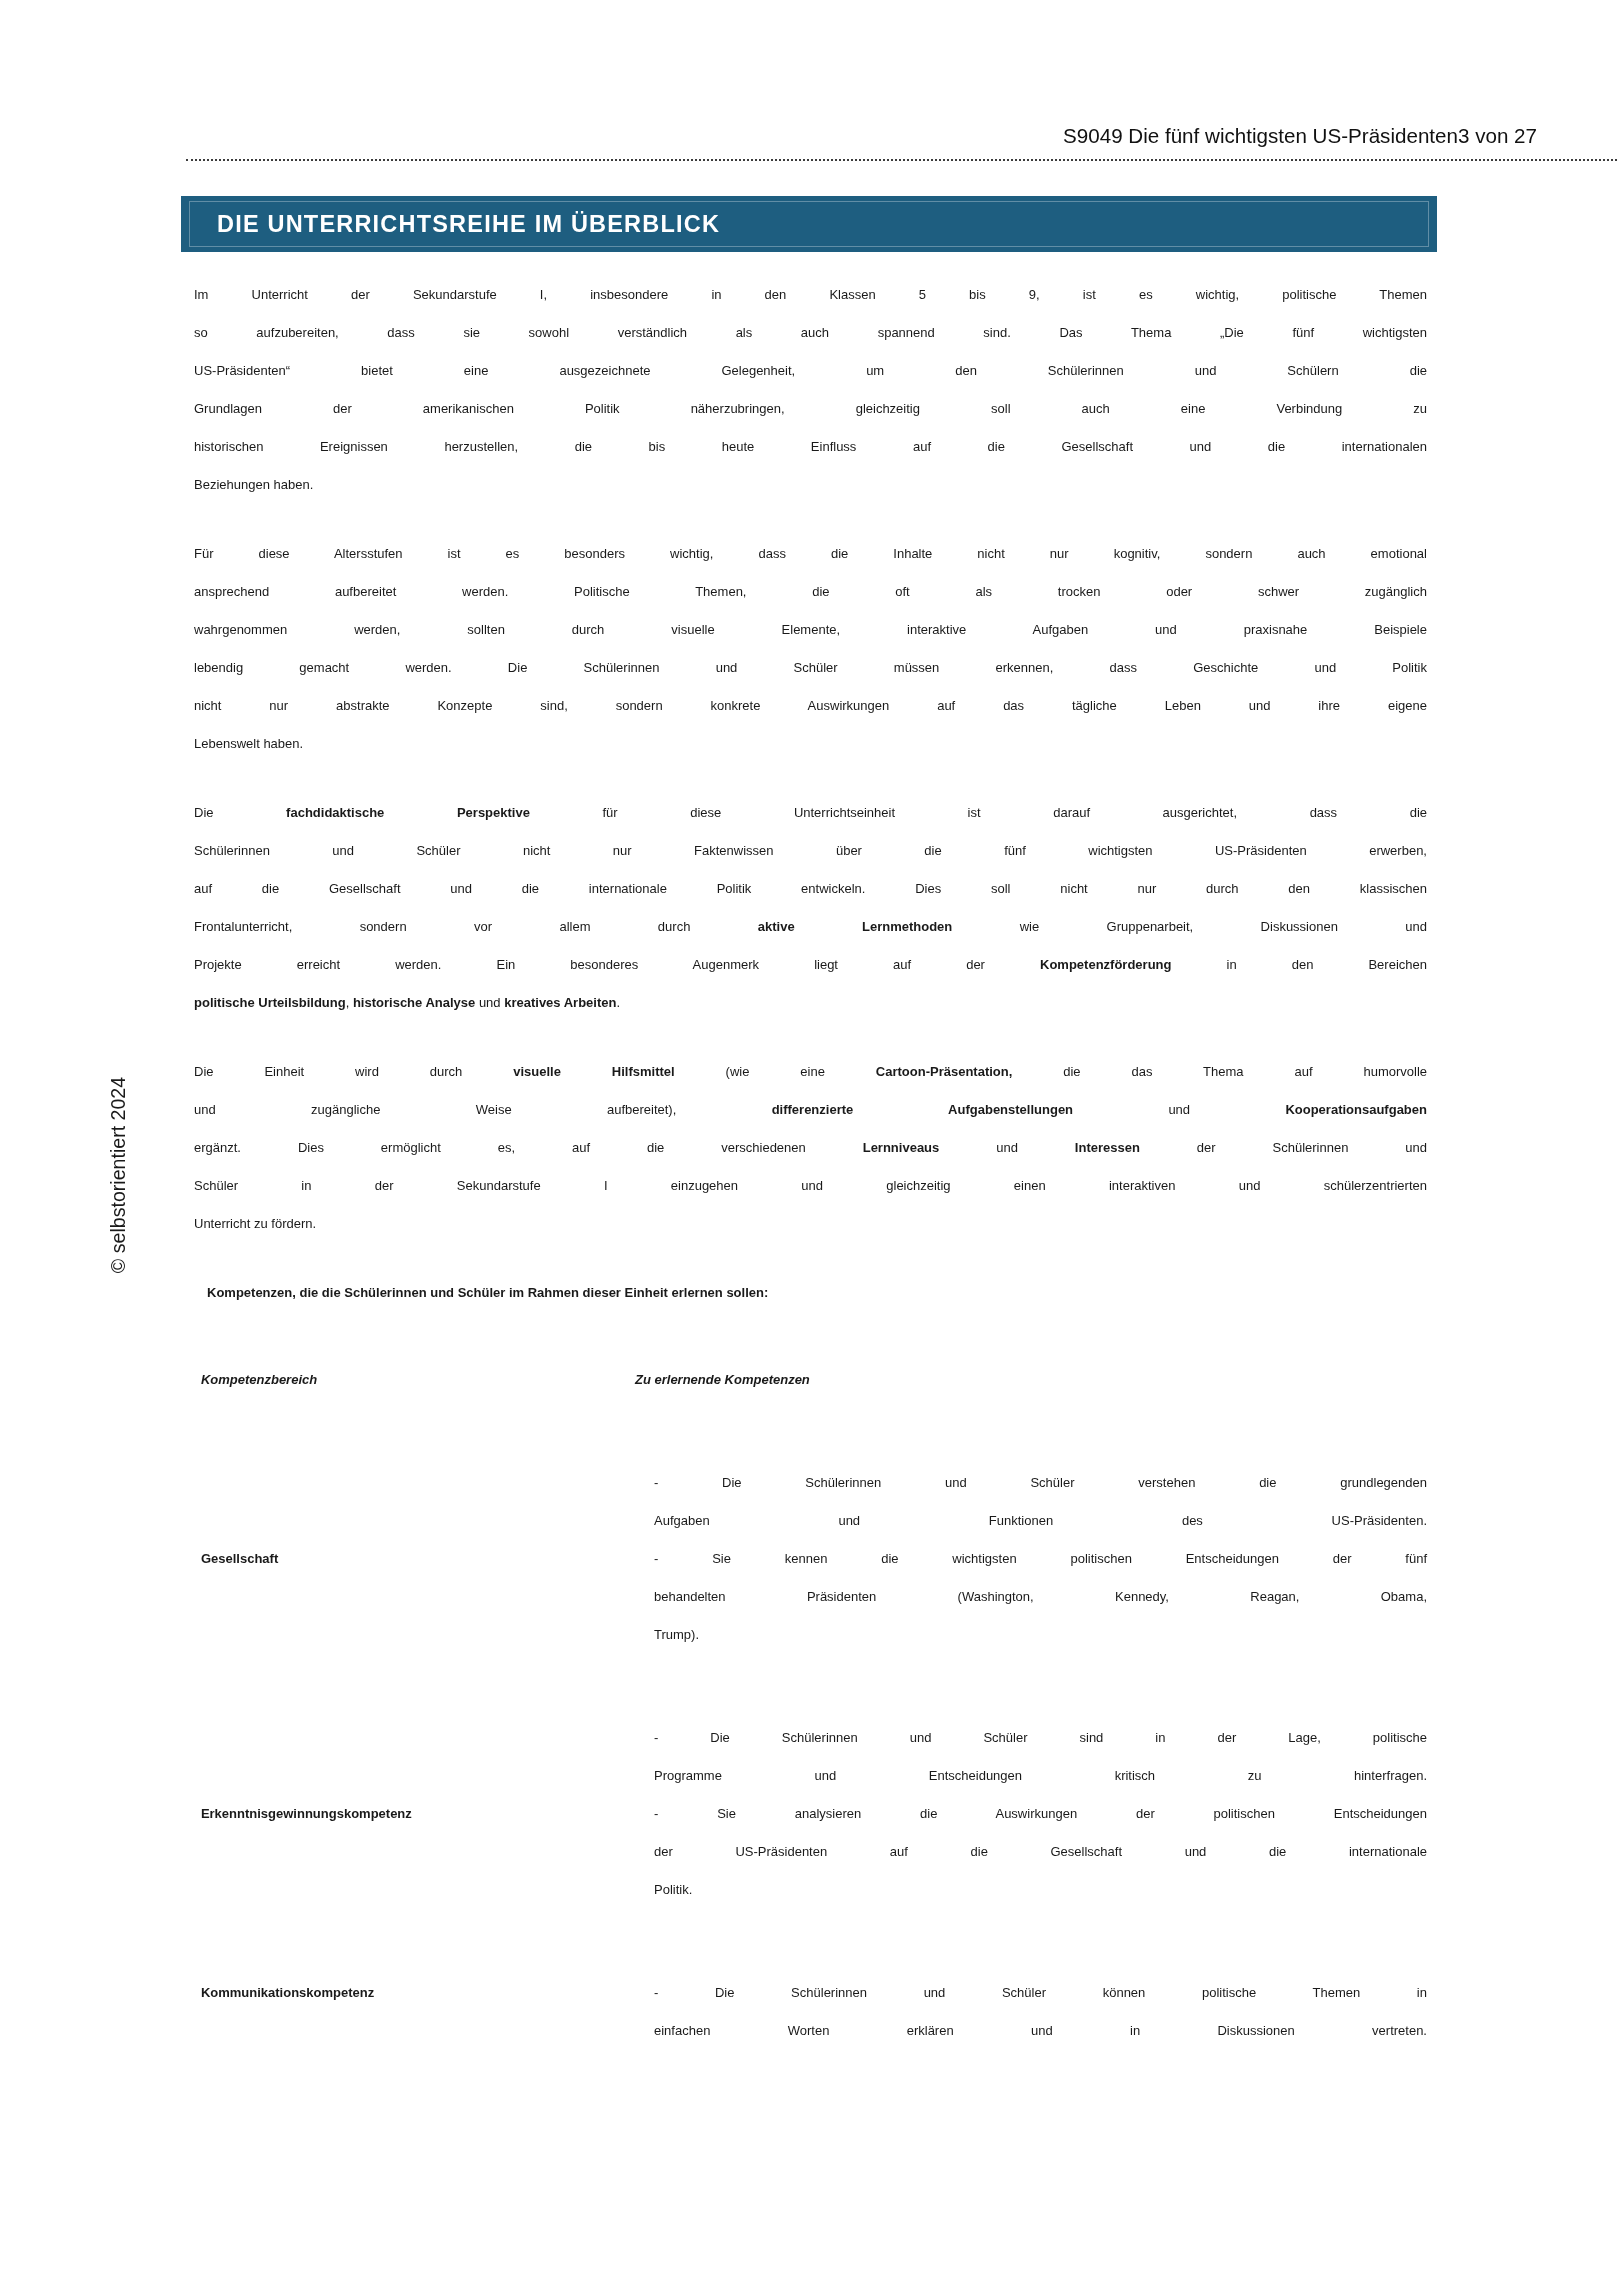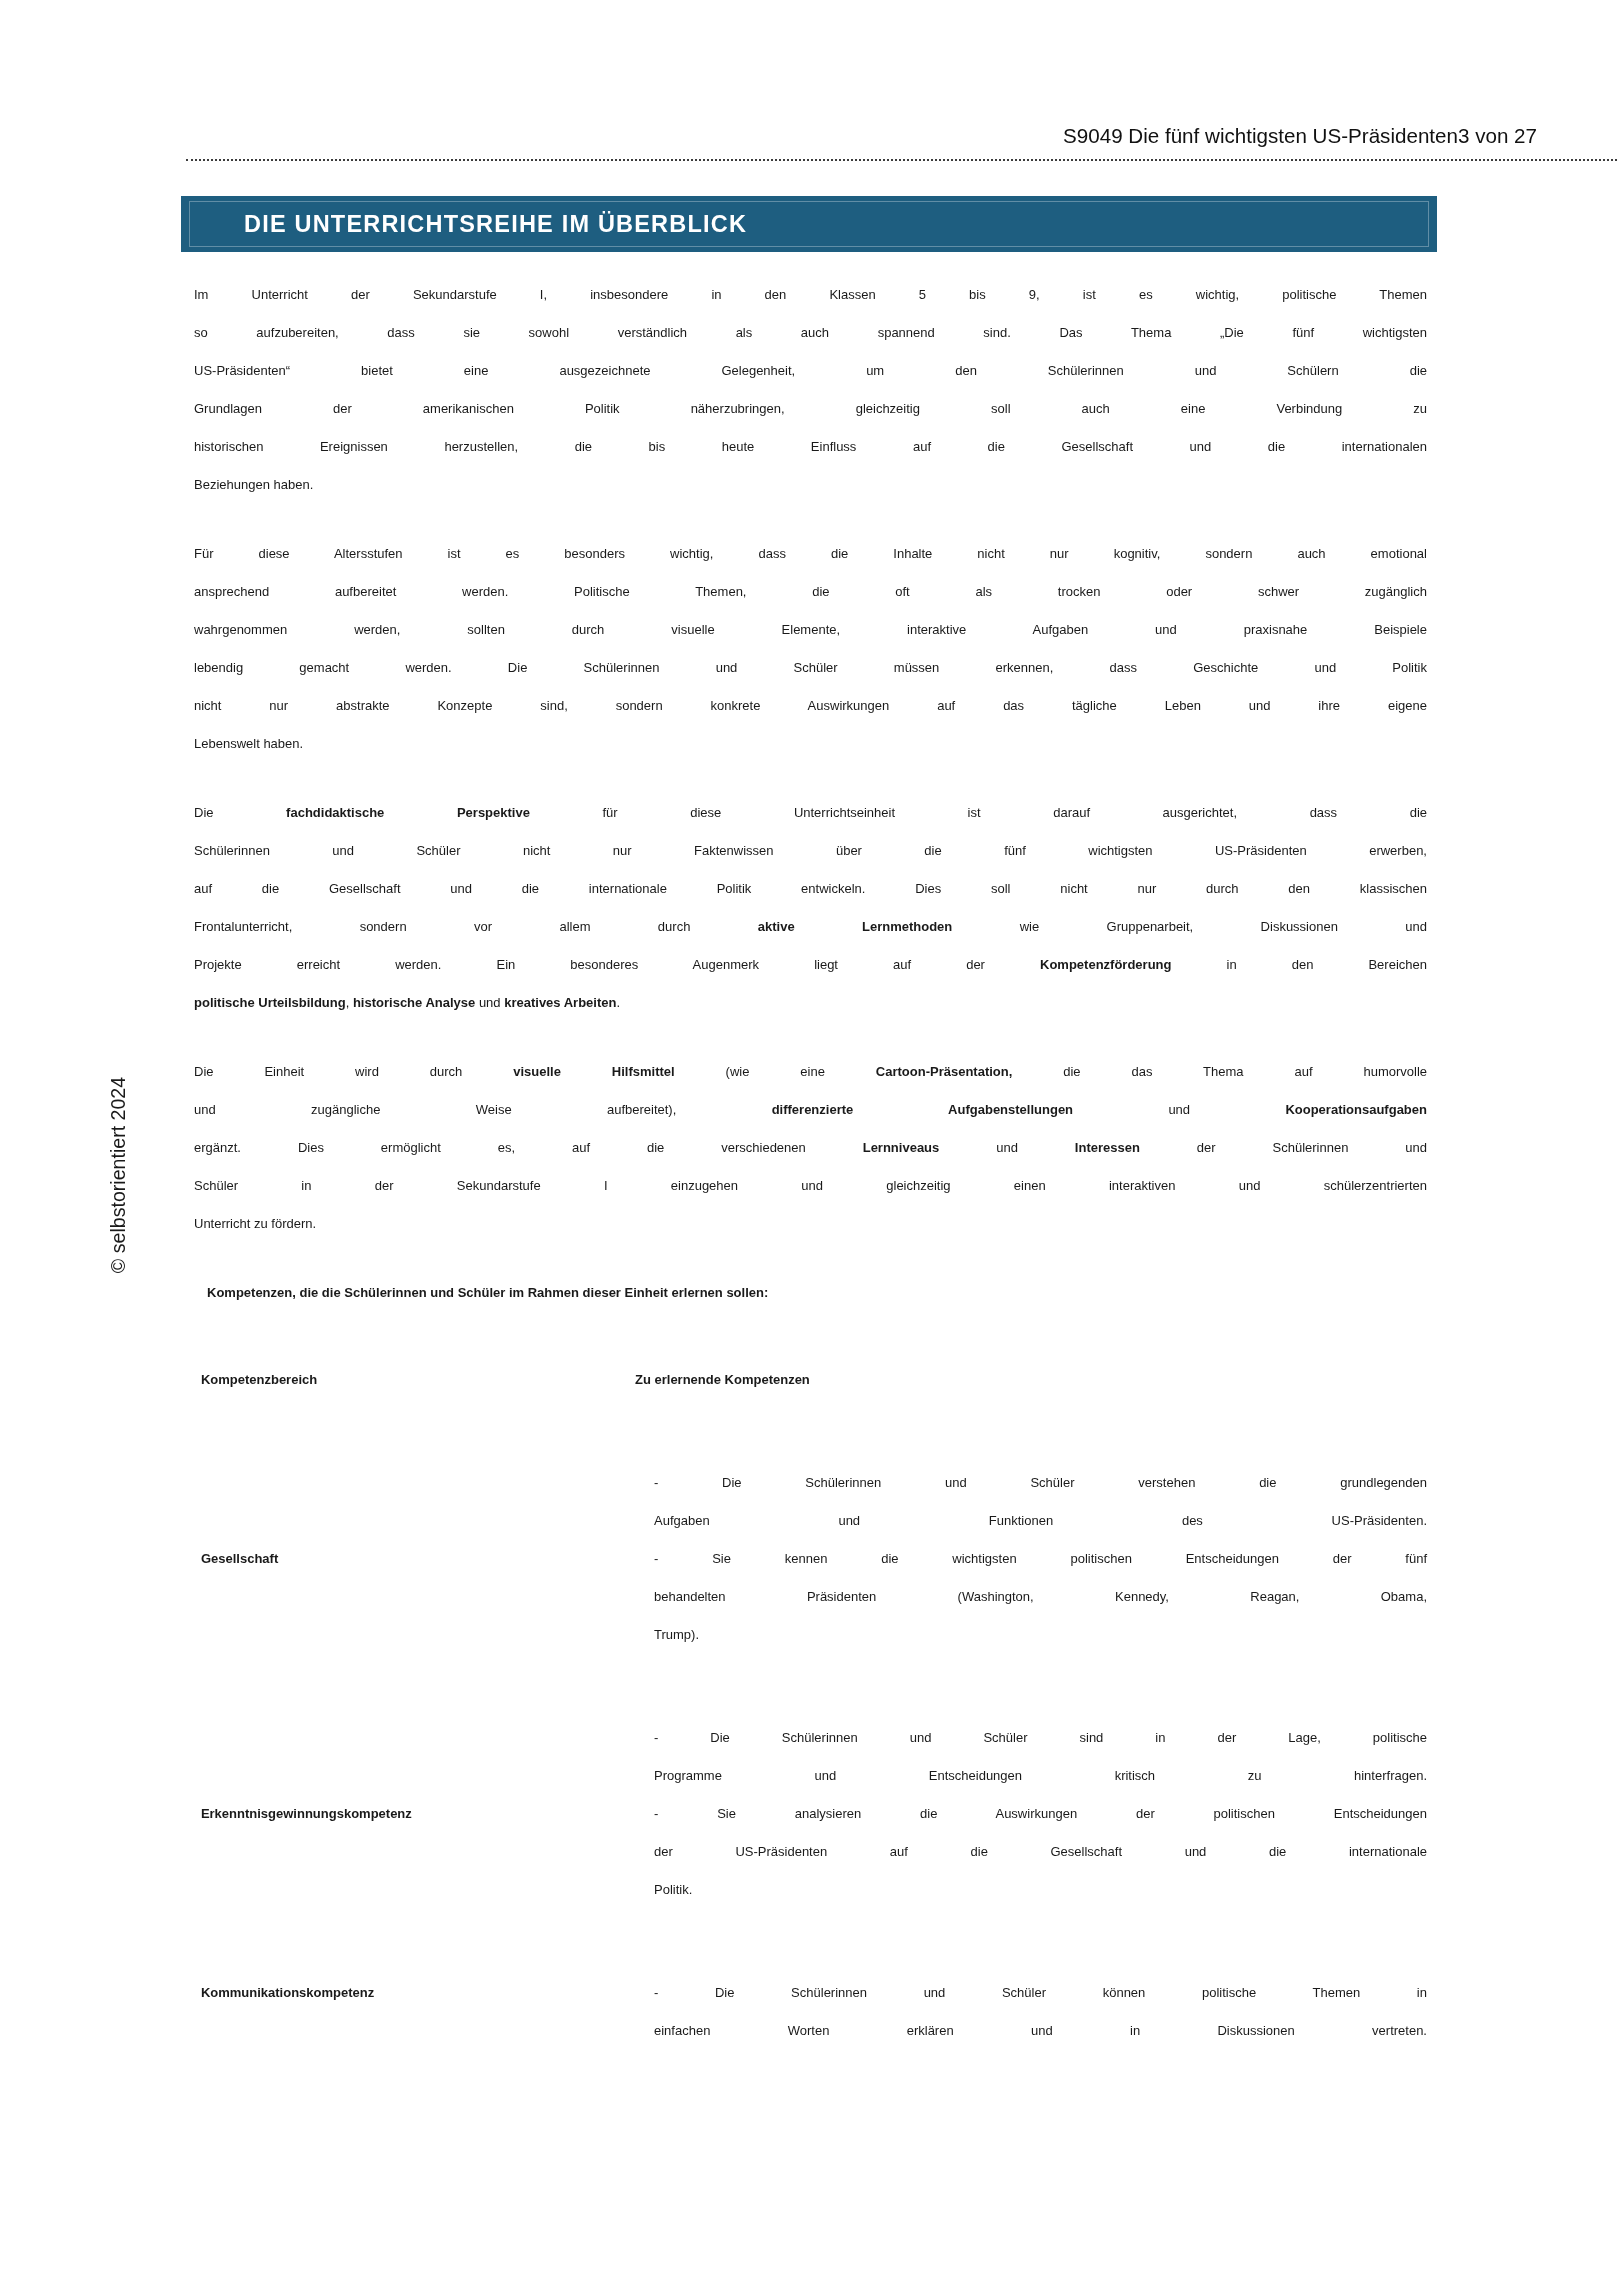--- a/index.html
+++ b/index.html
@@ -28,38 +28,37 @@
     display:flex;align-items:center;box-sizing:border-box;padding-left:36px;
   }
   .banner-inner-border{
     position:absolute;left:7.8px;right:7.8px;top:4.9px;bottom:4.9px;
     border:1px solid rgba(255,255,255,0.30);
     pointer-events:none;
   }
   .banner-title{
     color:#ffffff;font-weight:bold;font-size:23.5px;letter-spacing:1.2px;
     position:relative;
-    margin-left:27px;
   }
   
   .content{
     position:absolute;left:194px;top:276px;width:1233px;
     font-size:13px;line-height:38px;
   }
   .para{margin:0 0 31px 0;}
   .jl{text-align:justify;text-align-last:justify;}
   .ll{text-align:right;text-align-last:left;}
   .intro{font-weight:bold;margin:13px;}
   
   .ktable{margin-top:49px;}
   .trow{
     display:grid;grid-template-columns:441px 1fr;
     align-items:center;
   }
-  .trow.head{font-weight:bold;}
+  .trow.head{font-weight:bold;font-style:italic;}
   .trow.body{margin-top:65px;}
   .trow.top{align-items:start;}
   .tlabel{font-weight:bold;padding-left:6.9px;}
   .tcell{min-width:0;margin-left:19px;}
   
   .copyright{
     position:absolute;left:118px;top:1175px;
     transform:translate(-50%,-50%) rotate(-90deg);
     transform-origin:center;
     white-space:nowrap;font-size:19.6px;color:#1a1a1a;

